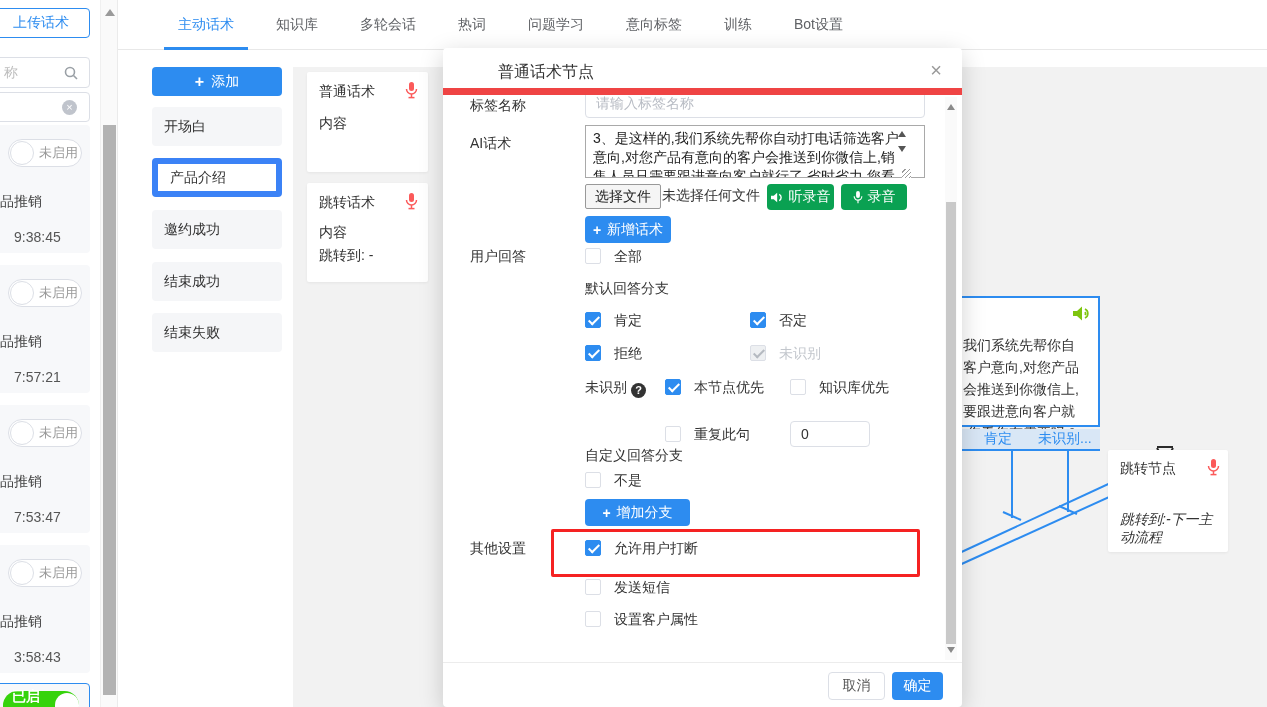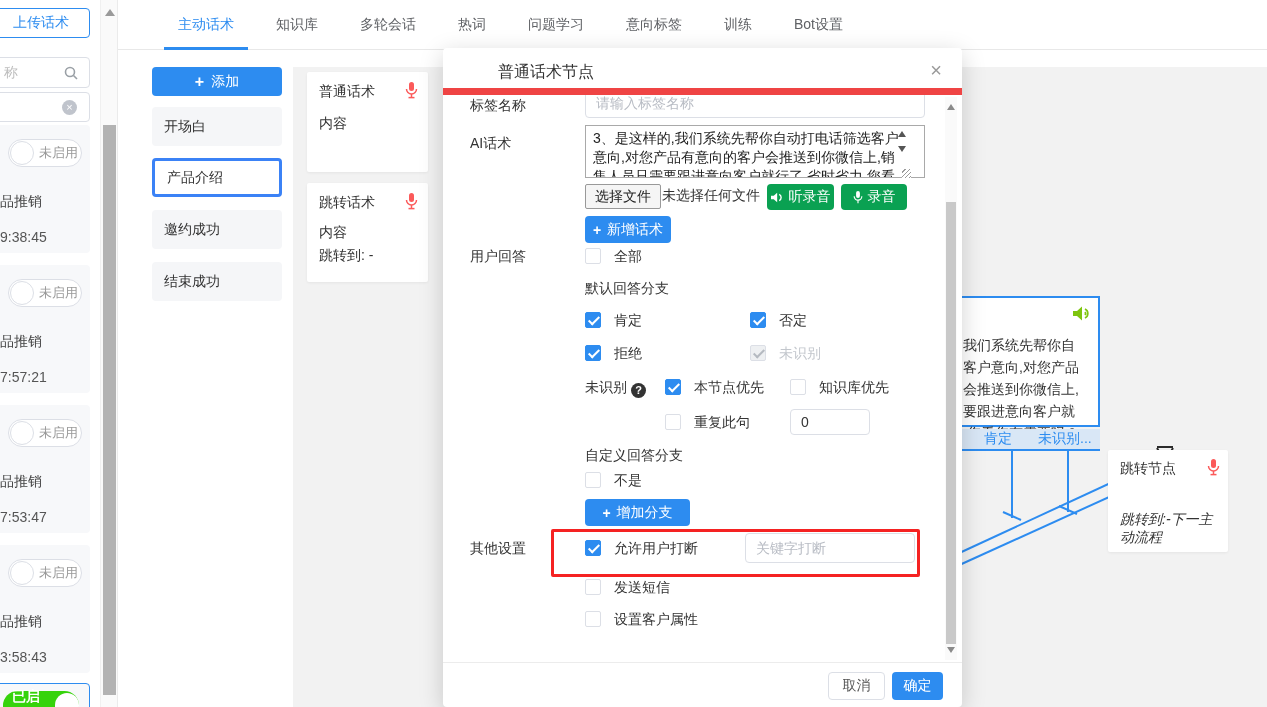--- a/index.html
+++ b/index.html
@@ -19,37 +19,37 @@
   .lp-card { left:-8px; width:98px; height:128px; background:#f7f8fa; border-radius:4px; }
   .toggle-off { position:absolute; right:8px; top:14px; width:74px; height:28px; border:1px solid #dcdfe6;
     border-radius:14px; background:#fff; display:flex; align-items:center; }
   .toggle-off .knob { width:24px; height:24px; border:1px solid #dcdfe6; border-radius:50%; background:#fff; margin-left:1px; }
   .toggle-off .t-label { font-size:13px; color:#999; margin-left:5px; }
   .toggle-on { position:absolute; left:10px; top:7px; width:76px; height:29px; border-radius:15px;
     background:#36d30c; display:flex; align-items:center; }
   .toggle-on .t-label { font-size:14px; color:#fff; font-weight:bold; margin-left:9px; }
   .toggle-on .knob { width:25px; height:25px; border-radius:50%; background:#fff; margin-left:2px; }
   .card-name { position:absolute; left:8px; top:68px; color:#444; }
-  .card-time { position:absolute; left:8px; top:104px; color:#555; }
+  .card-time { position:absolute; left:22px; top:104px; color:#555; }
   .clear-ico { width:15px; height:15px; border-radius:50%; background:#c0c4cc; color:#fff; font-size:11px;
     display:flex; align-items:center; justify-content:center; line-height:1; }
 
   
   .tabbar { left:118px; top:0; width:1149px; height:50px; background:#fff; border-bottom:1px solid #e8e8e8;
     display:flex; align-items:center; padding-left:60px; gap:42px; }
   .tab { color:#606266; cursor:pointer; position:relative; height:50px; display:flex; align-items:center; }
   .tab.active { color:#2d8cf0; }
   .tab.active::after { content:""; position:absolute; left:-14px; right:-14px; bottom:0; height:3px; background:#2d8cf0; }
 
   
   .script-col { left:118px; top:50px; width:175px; height:657px; background:#fff; }
   .btn-blue { background:#2d8cf0; color:#fff; border-radius:4px; display:flex; align-items:center; justify-content:center; border:none; }
   .script-item { position:absolute; left:34px; width:130px; height:39px; background:#f5f6f8; border-radius:4px;
     display:flex; align-items:center; padding-left:12px; color:#333; }
-  .script-item.sel { background:#fff; border:3px solid #3b82f6; }
+  .script-item.sel { background:#fff; border:6px solid #3b82f6; }
 
   
   .canvas { left:293px; top:50px; width:974px; height:657px; background:#f2f2f2; }
   .canvas-topstrip { left:0; top:0; width:974px; height:17px; background:#fff; }
   .flow-card { background:#fff; border-radius:2px; box-shadow:0 1px 3px rgba(0,0,0,.06); }
   .mic-ico { position:absolute; }
   .node-box { background:#fff; border:2px solid #2d8cf0; }
   .node-text div { line-height:22px; white-space:nowrap; color:#333; }
   .branch-strip { background:#d9e7f6; border-bottom:2px solid #2d8cf0; display:flex; align-items:center;
     padding-left:26px; gap:26px; color:#2d8cf0; }
@@ -203,20 +203,23 @@
       </div>
     <div class="script-item sel" style="top:108px;">
         <span>产品介绍</span>
       </div>
     <div class="script-item" style="top:160px;">
         <span>邀约成功</span>
       </div>
     <div class="script-item" style="top:212px;">
         <span>结束成功</span>
       </div>
+    <div class="script-item" style="top:263px;">
+        <span>结束失败</span>
+      </div>
   </div>
 
   <div class="abs canvas">
     <div class="abs canvas-topstrip"></div>
 
     <div class="abs flow-card" style="left:14px;top:22px;width:121px;height:100px;padding:11px 12px;">
       <div>普通话术</div>
       <svg class="mic-ico" style="right:10px;top:10px;" width="13" height="17" viewBox="0 0 13 17">
         <rect x="4" y="0" width="5" height="9" rx="2.5" fill="#fb5a5a"></rect>
         <path d="M1.5,7 a5,5 0 0 0 10,0" fill="none" stroke="#fb5a5a" stroke-width="1.5"></path>
@@ -381,21 +384,21 @@
             <span class="cblab">本节点优先</span>
           </span>
           <span class="abs" style="left:205px;">
             <span class="cb"></span>
             <span class="cblab">知识库优先</span>
           </span>
         </div>
       </div>
 
       <div class="mrow" style="top:312px;">
-        <div class="mcontent" style="height:30px;">
+        <div class="mcontent" style="height:30px;margin-top:12px;">
           <span class="abs" style="left:80px;top:7px;">
             <span class="cb"></span>
             <span class="cblab">重复此句</span>
           </span>
           <input class="tin abs" style="left: 205px; top: 2px; width: 80px; height: 26px;" type="text" value="0">
         </div>
       </div>
 
       <div class="mrow" style="top:352px;">
         <div class="mcontent">自定义回答分支</div>
@@ -417,21 +420,20 @@
         </div>
       </div>
 
       <div class="mrow" style="top:438px;">
         <span class="mlabel" style="top:7px;">其他设置</span>
         <div class="mcontent" style="height:30px;">
           <span class="abs" style="left:0;top:7px;">
             <span class="cb on"></span>
             <span class="cblab">允许用户打断</span>
           </span>
-          <input class="tin abs" style="left: 160px; top: 0px; width: 170px; height: 30px;" type="text" placeholder="关键字打断">
         </div>
       </div>
 
       <div class="mrow" style="top:484px;">
         <div class="mcontent">
           <span class="cb"></span>
           <span class="cblab">发送短信</span>
         </div>
       </div>
 

